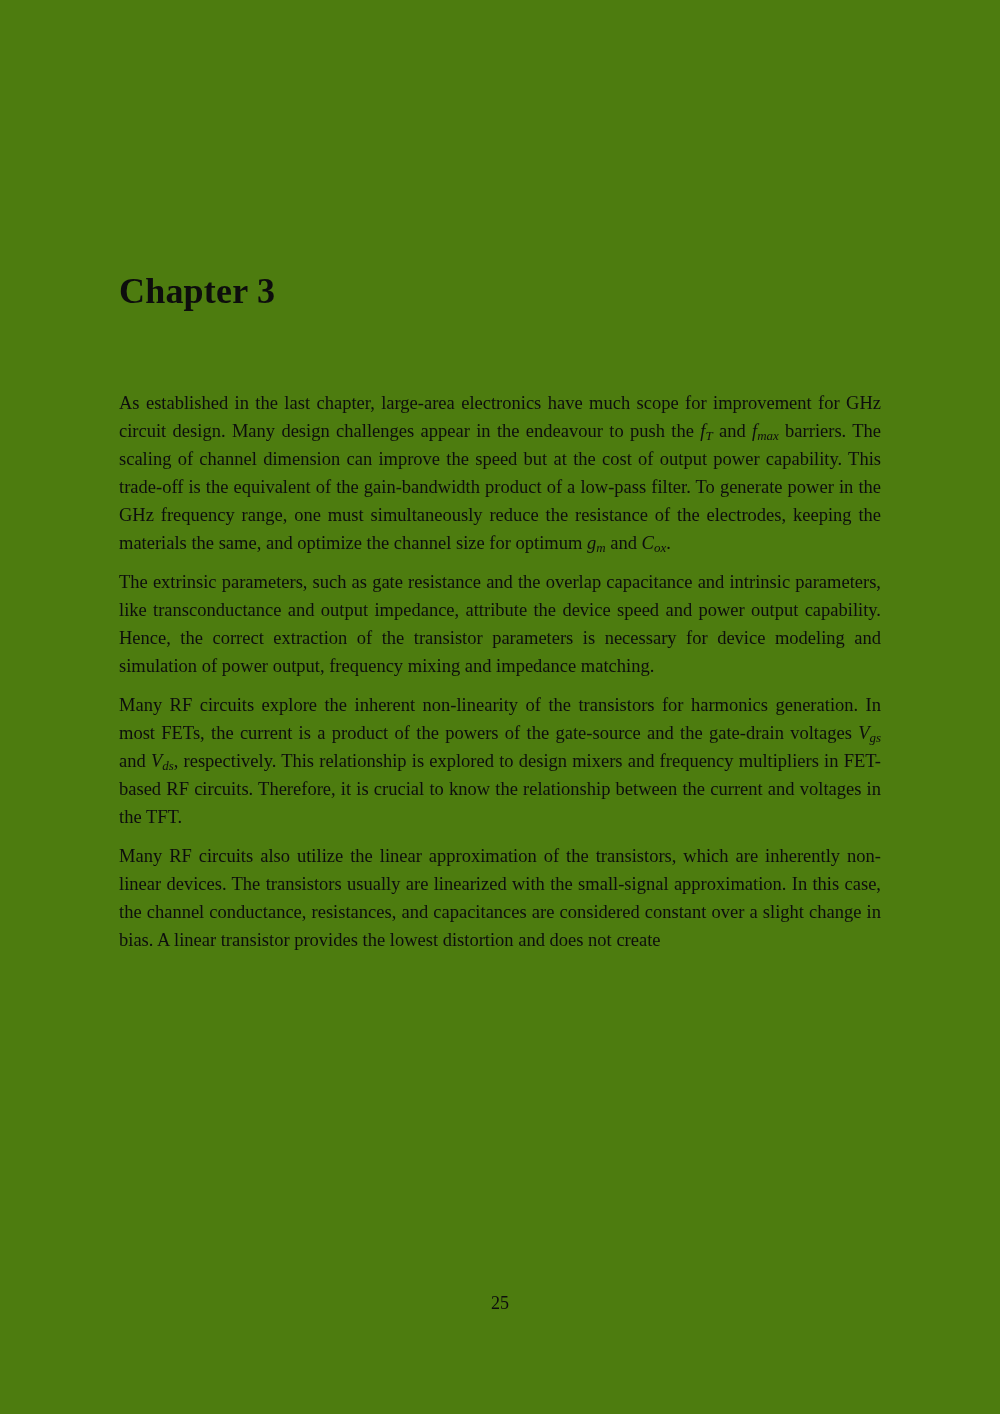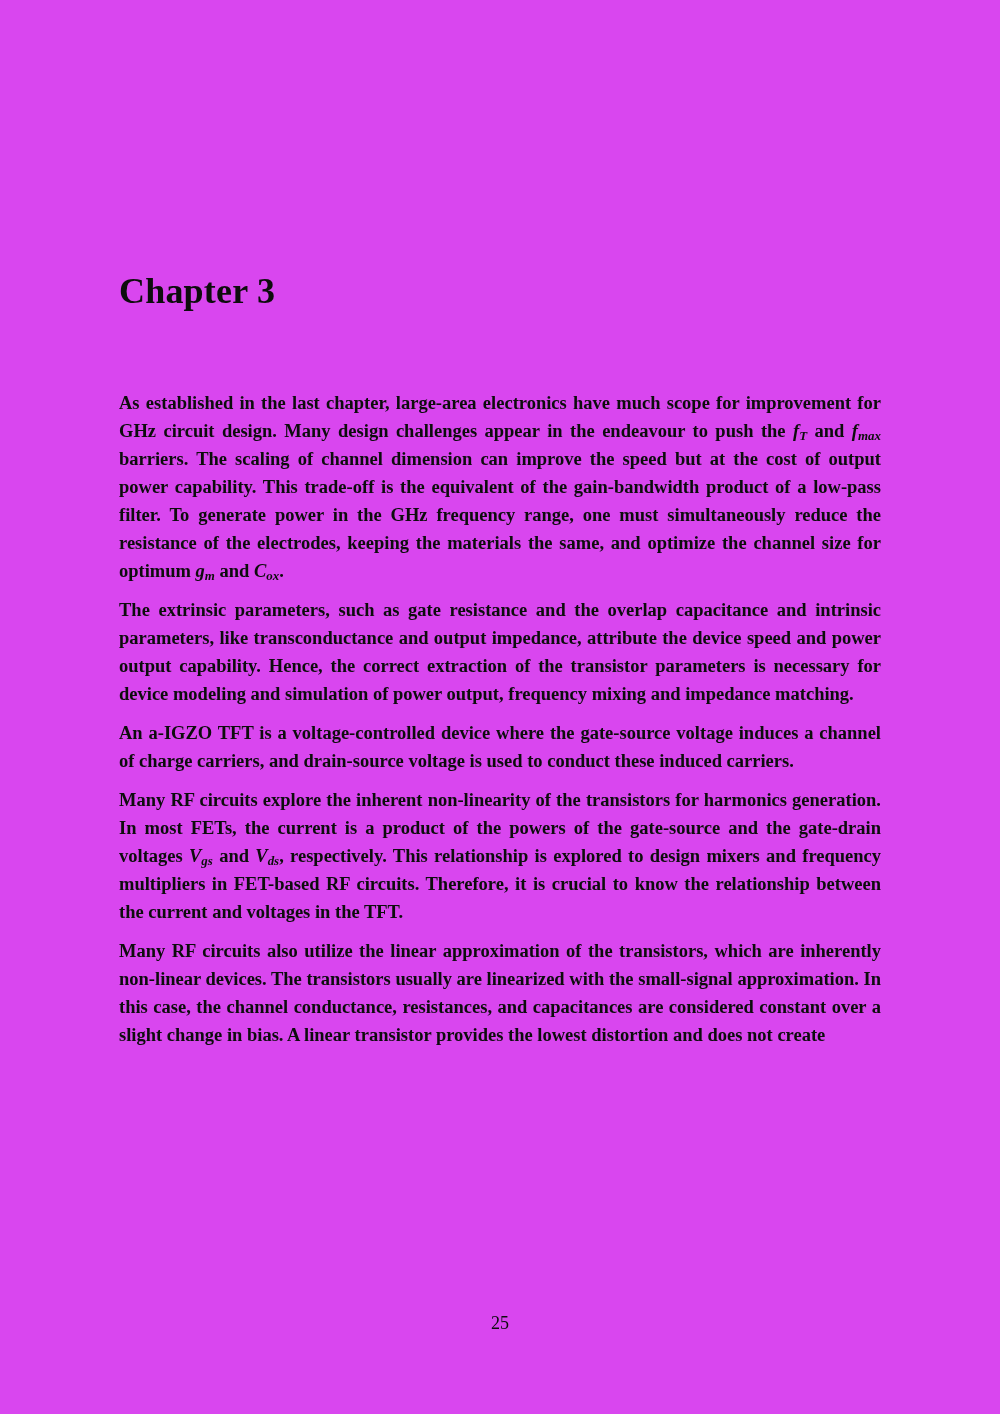--- a/index.html
+++ b/index.html
@@ -5,21 +5,21 @@
   html, body {
     margin: 0;
     padding: 0;
     background: #ffffff;
   }
   .page {
     position: relative;
     width: 1000px;
     height: 1414px;
     margin: 0 auto;
-    background: #d946ef;
+    background: #4d7c0f;
     color: #0d0d0d;
     font-family: "Liberation Serif", "DejaVu Serif", serif;
     box-sizing: border-box;
     padding: 273px 119px 0 119px;
     overflow: hidden;
   }
   .chapter-label {
     font-size: 36px;
     font-weight: 700;
     line-height: 36px;
@@ -31,21 +31,20 @@
     font-weight: 700;
     line-height: 48px;
     letter-spacing: 0.2px;
   }
   p.body {
     margin: 0 0 11px 0;
     font-size: 18.5px;
     line-height: 28px;
     text-align: justify;
     text-justify: inter-word;
-    font-weight: bold;
   }
   p.first-body {
     margin-top: 80px;
   }
   .section-heading {
     margin: 28px 0 25px 0;
     font-size: 23px;
     font-weight: 700;
     line-height: 30px;
   }
@@ -63,37 +62,35 @@
   }
   .footer {
     position: absolute;
     left: 0;
     right: 0;
     top: 1292px;
     text-align: center;
     font-size: 18px;
     line-height: 22px;
     color: #0d0d0d;
-    margin-top: 20px;
   }
 </style>
 </head>
 <body>
 
 <div class="page">
 
   <div class="chapter-label">Chapter 3</div>
 
 
   <p class="body first-body">As established in the last chapter, large-area electronics have much scope for improvement for GHz circuit design. Many design challenges appear in the endeavour to push the <span class="math"><i>f</i><sub><i>T</i></sub></span> and <span class="math"><i>f</i><sub><i>max</i></sub></span> barriers.  The scaling of channel dimension can improve the speed but at the cost of output power capability. This trade-off is the equivalent of the gain-bandwidth product of a low-pass filter.  To generate power in the GHz frequency range, one must simultaneously reduce the resistance of the electrodes, keeping the materials the same, and optimize the channel size for optimum <span class="math"><i>g</i><sub><i>m</i></sub></span> and <span class="math"><i>C</i><sub><i>ox</i></sub></span>.</p>
 
   <p class="body">The extrinsic parameters, such as gate resistance and the overlap capacitance and intrinsic parameters, like transconductance and output impedance, attribute the device speed and power output capability.  Hence, the correct extraction of the transistor parameters is necessary for device modeling and simulation of power output, frequency mixing and impedance matching.</p>
 
 
-  <p class="body">An a-IGZO TFT is a voltage-controlled device where the gate-source voltage induces a channel of charge carriers, and drain-source voltage is used to conduct these induced carriers.</p>
 
   <p class="body">Many RF circuits explore the inherent non-linearity of the transistors for harmonics generation. In most FETs, the current is a product of the powers of the gate-source and the gate-drain voltages <span class="math"><i>V</i><sub><i>gs</i></sub></span> and <span class="math"><i>V</i><sub><i>ds</i></sub></span>, respectively. This relationship is explored to design mixers and frequency multipliers in FET-based RF circuits. Therefore, it is crucial to know the relationship between the current and voltages in the TFT.</p>
 
   <p class="body">Many RF circuits also utilize the linear approximation of the transistors, which are inherently non-linear devices. The transistors usually are linearized with the small-signal approximation. In this case, the channel conductance, resistances, and capacitances are considered constant over a slight change in bias.  A linear transistor provides the lowest distortion and does not create</p>
 
   <div class="footer">25</div>
 
 </div>
 
 </body></html>

